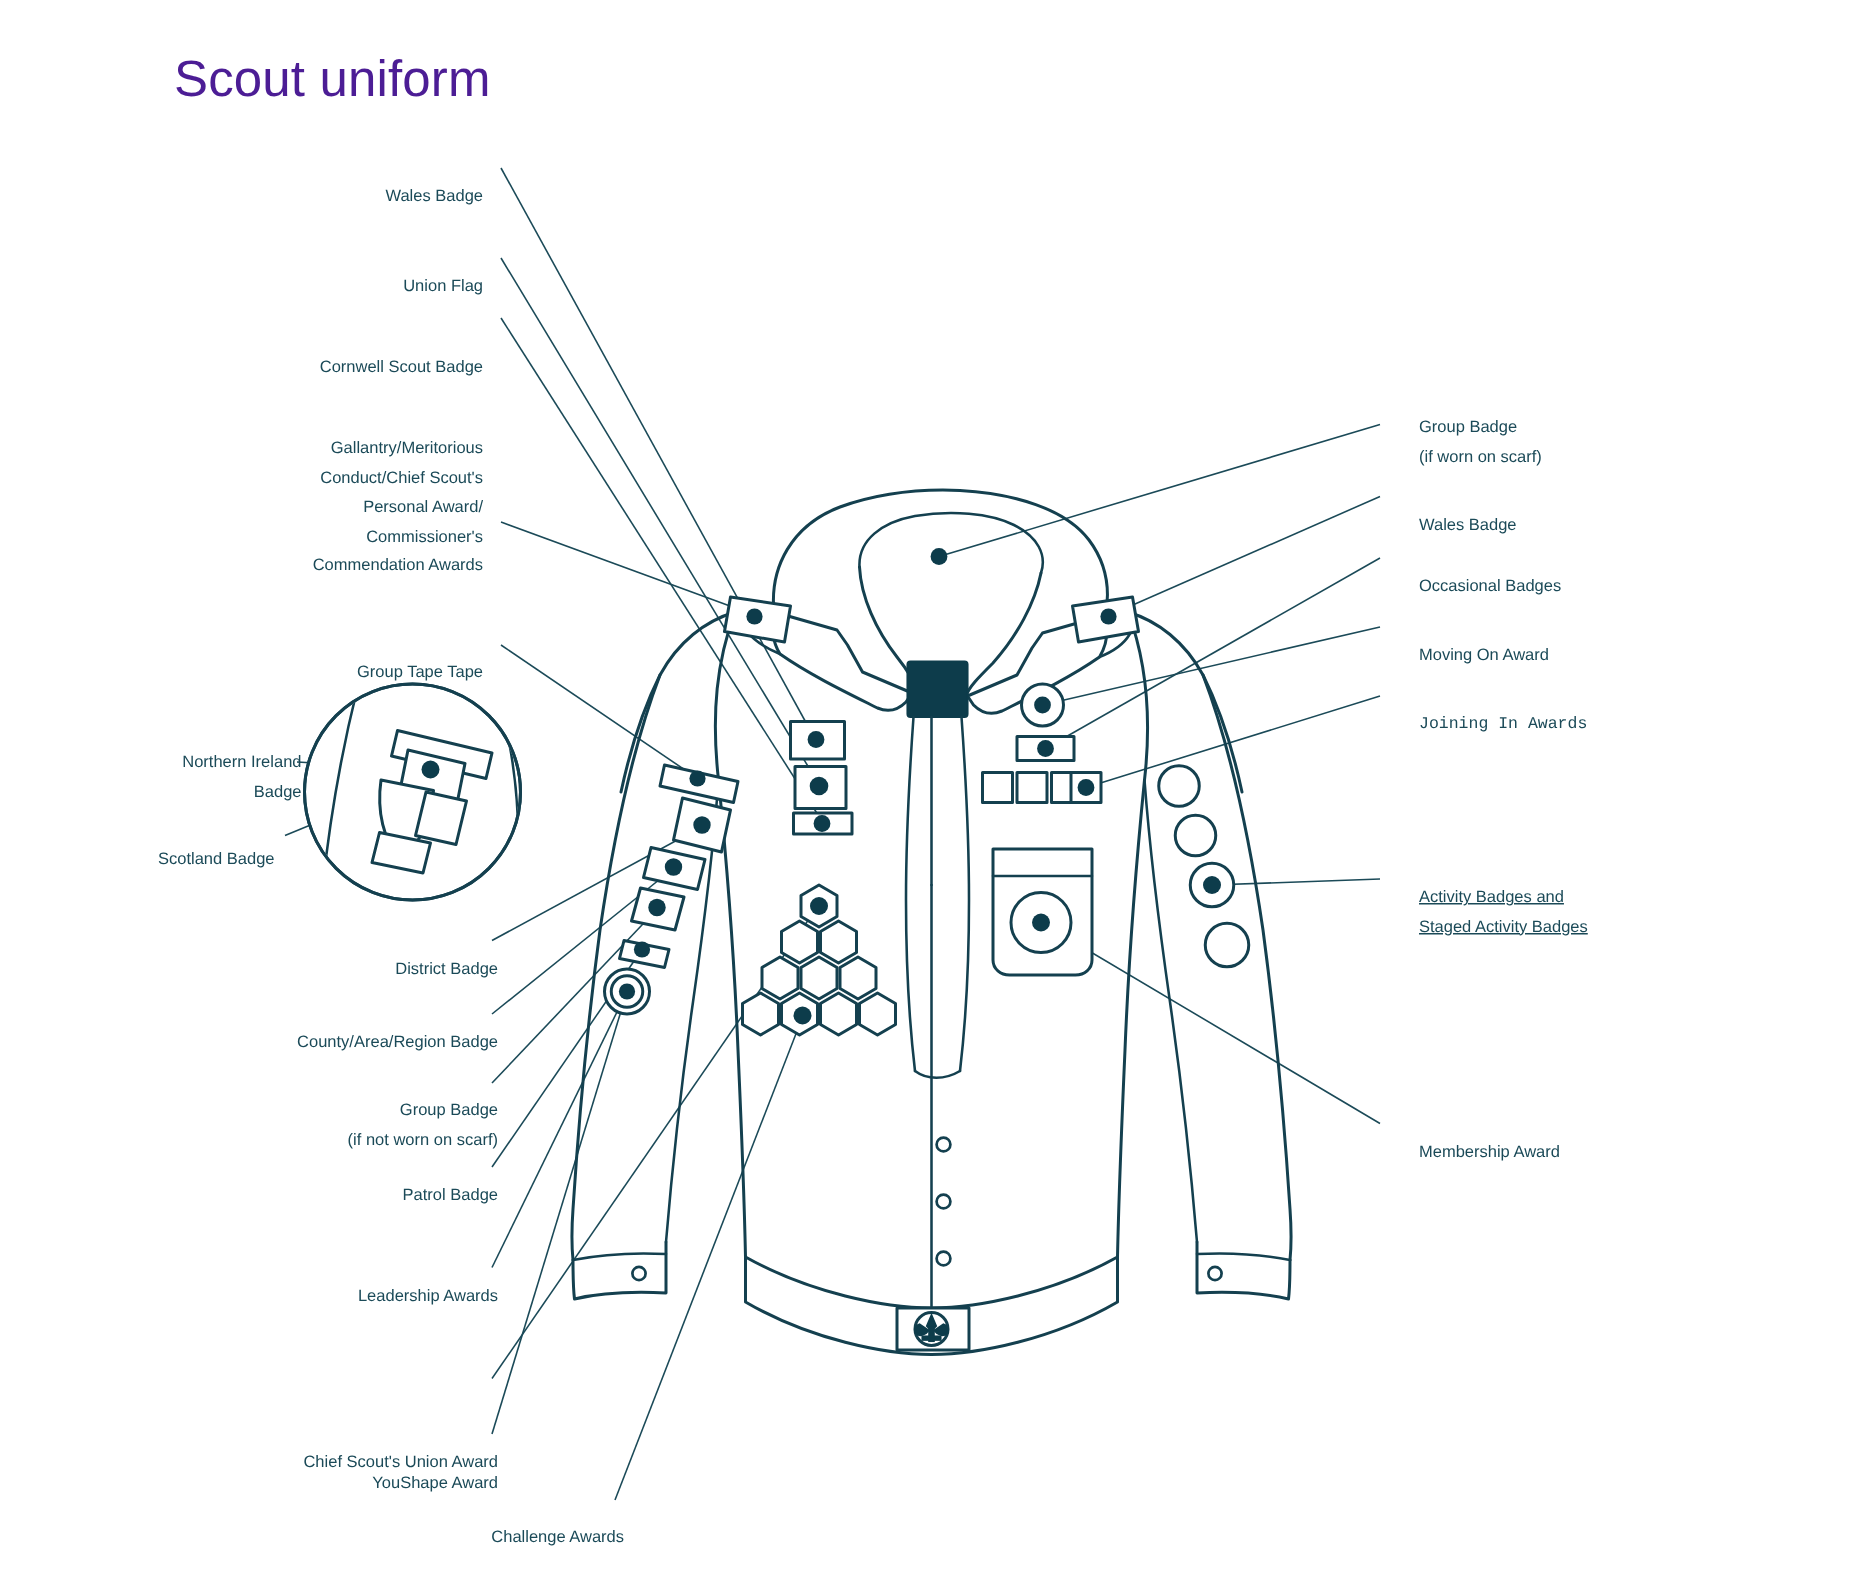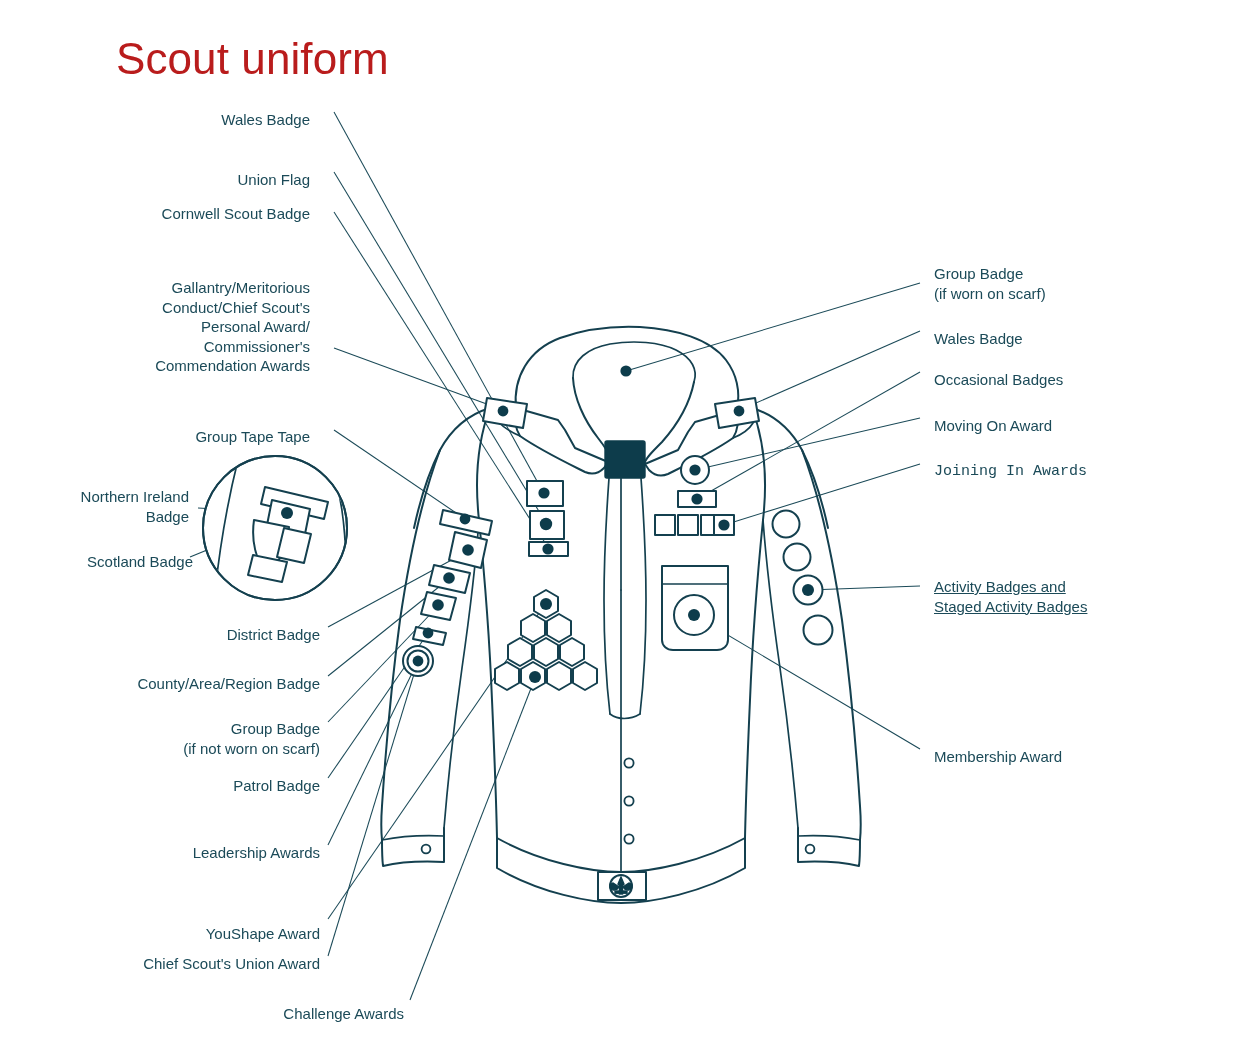--- a/index.html
+++ b/index.html
@@ -17,34 +17,34 @@
   #stage {
     position: absolute;
     left: 0; top: 0;
     width: 1240px;
     height: 1063px;
   }
   .page-title {
     position: absolute;
     left: 116px;
     top: 34px;
-    font-size: 44px;
+    font-size: 34px;
     font-weight: normal;
-    color: #b91c1c;
+    color: #4c1d95;
     letter-spacing: 0.1px;
     margin: 0;
     white-space: nowrap;
   }
   .label {
     position: absolute;
-    font-size: 15px;
+    font-size: 11px;
     line-height: 19.5px;
     color: #1b4a58;
     white-space: pre;
-    margin: 4px;
+    margin: 16px;
   }
   .label.r-align { text-align: right; }
   .label.l-align { text-align: left; }
   svg { display: block; }
   .ln  { fill: none; stroke: #1b4a58; stroke-width: 1.05; }
   .gw  { fill: none; stroke: #14404f; stroke-width: 2.0; stroke-linejoin: round; stroke-linecap: round; }
   .gwt { fill: none; stroke: #14404f; stroke-width: 1.7; stroke-linejoin: round; stroke-linecap: round; }
   .bdg { fill: #ffffff; stroke: #14404f; stroke-width: 2.0; stroke-linejoin: round; }
   .dot { fill: #0d3c4b; }
   .solid { fill: #0d3c4b; stroke: #0d3c4b; stroke-width: 1.4; }
@@ -320,37 +320,37 @@
           </clipPath>
     </defs>
     <circle class="bdg" cx="275" cy="528" r="72" style="fill:none"></circle>
   </g>
 
 </svg>
 </div>
 
 <div class="label r-align" style="left:100px; top:106px; width:206px;">Wales Badge</div>
 <div class="label r-align" style="left:100px; top:166px; width:206px;">Union Flag</div>
-<div class="label r-align" style="left:80px;  top:200px; width:226px;text-align:right;">Cornwell Scout Badge</div>
+<div class="label r-align" style="left:80px;  top:220px; width:226px;text-align:right;">Cornwell Scout Badge</div>
 <div class="label r-align" style="left:60px;  top:274px; width:246px;">Gallantry/Meritorious
 Conduct/Chief Scout's
 Personal Award/
 Commissioner's
 Commendation Awards</div>
 <div class="label r-align" style="left:100px; top:423px; width:206px;">Group Tape Tape</div>
 <div class="label r-align" style="left:30px;  top:483px; width:155px;text-align:right;">Northern Ireland
 Badge</div>
-<div class="label r-align" style="left:34px;  top:548px; width:155px;">Scotland Badge</div>
+<div class="label r-align" style="left:12px;  top:548px; width:155px;">Scotland Badge</div>
 <div class="label r-align" style="left:100px; top:621px; width:216px;">District Badge</div>
 <div class="label r-align" style="left:60px;  top:670px; width:256px;text-align:right;">County/Area/Region Badge</div>
 <div class="label r-align" style="left:80px;  top:715px; width:236px;">Group Badge
 (if not worn on scarf)</div>
 <div class="label r-align" style="left:100px; top:772px; width:216px;">Patrol Badge</div>
 <div class="label r-align" style="left:100px; top:839px; width:216px;">Leadership Awards</div>
-<div class="label r-align" style="left:100px; top:920px; width:216px;">YouShape Award</div>
+<div class="label r-align" style="left:100px; top:964px; width:216px;">YouShape Award</div>
 <div class="label r-align" style="left:80px;  top:950px; width:236px;">Chief Scout's Union Award</div>
 <div class="label r-align" style="left:180px; top:1000px; width:220px;">Challenge Awards</div>
 
 <div class="label l-align" style="left:930px; top:260px; width:290px;">Group Badge
 (if worn on scarf)</div>
 <div class="label l-align" style="left:930px; top:325px; width:290px;">Wales Badge</div>
 <div class="label l-align" style="left:930px; top:366px; width:290px;">Occasional Badges</div>
 <div class="label l-align" style="left:930px; top:412px; width:290px;">Moving On Award</div>
 <div class="label l-align" style="left:930px; top:458px; width:290px;font-family:Liberation Mono, monospace;">Joining In Awards</div>
 <div class="label l-align" style="left:930px; top:573px; width:290px;text-decoration:underline;">Activity Badges and

